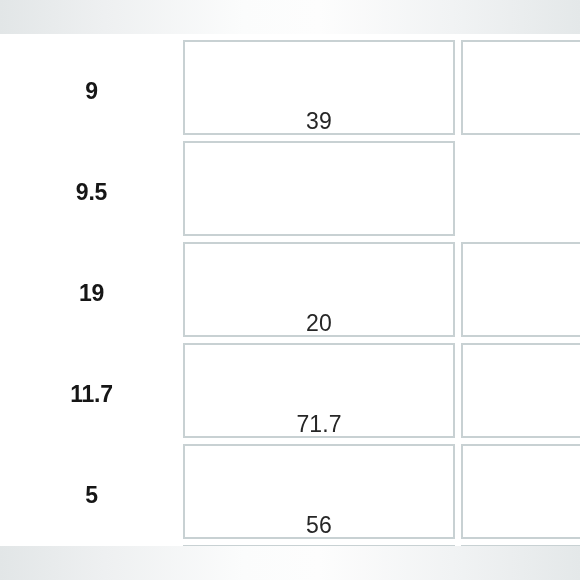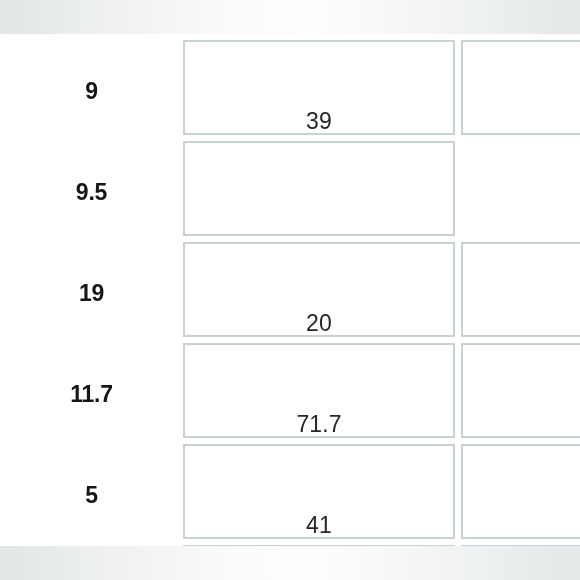--- a/index.html
+++ b/index.html
@@ -163,21 +163,21 @@
         <div class="data-cell cell-cm">
           
         </div>
       </div>
 
       <div class="row">
         <div class="label-cell">
           <span class="txt">5</span>
         </div>
         <div class="data-cell cell-eu">
-          <span class="txt">41</span>
+          <span class="txt">56</span>
         </div>
         <div class="data-cell cell-cm">
           <span class="txt"></span>
         </div>
       </div>
 
       <div class="row row-partial">
         <div class="label-cell">
           <span class="txt"></span>
         </div>

